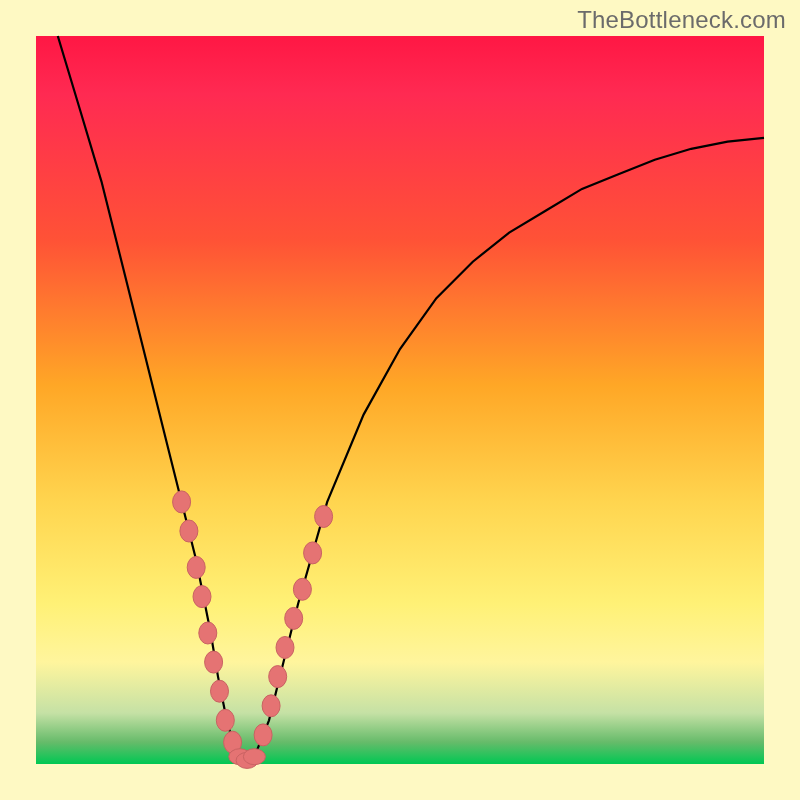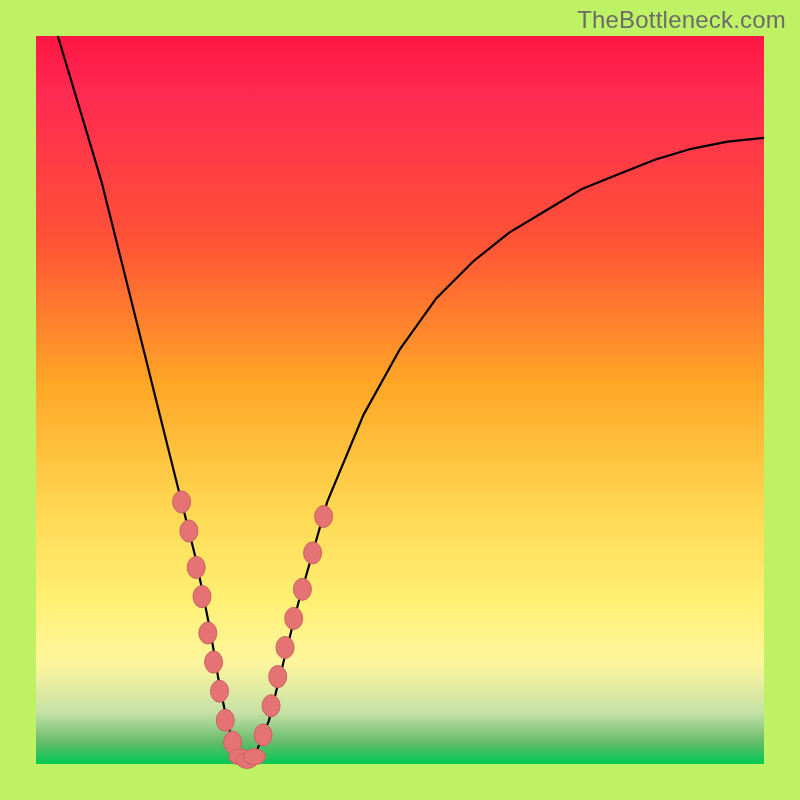--- a/index.html
+++ b/index.html
@@ -8,21 +8,21 @@
     width: 800px;
     height: 800px;
     background: #000;
     overflow: hidden;
     font-family: Arial, Helvetica, sans-serif;
   }
   .outer {
     position: relative;
     width: 800px;
     height: 800px;
-    background: #bef264;
+    background: #fef9c3;
   }
   .plot {
     position: absolute;
     left: 36px;
     top: 36px;
     width: 728px;
     height: 728px;
     
     background: linear-gradient(
       to bottom,

